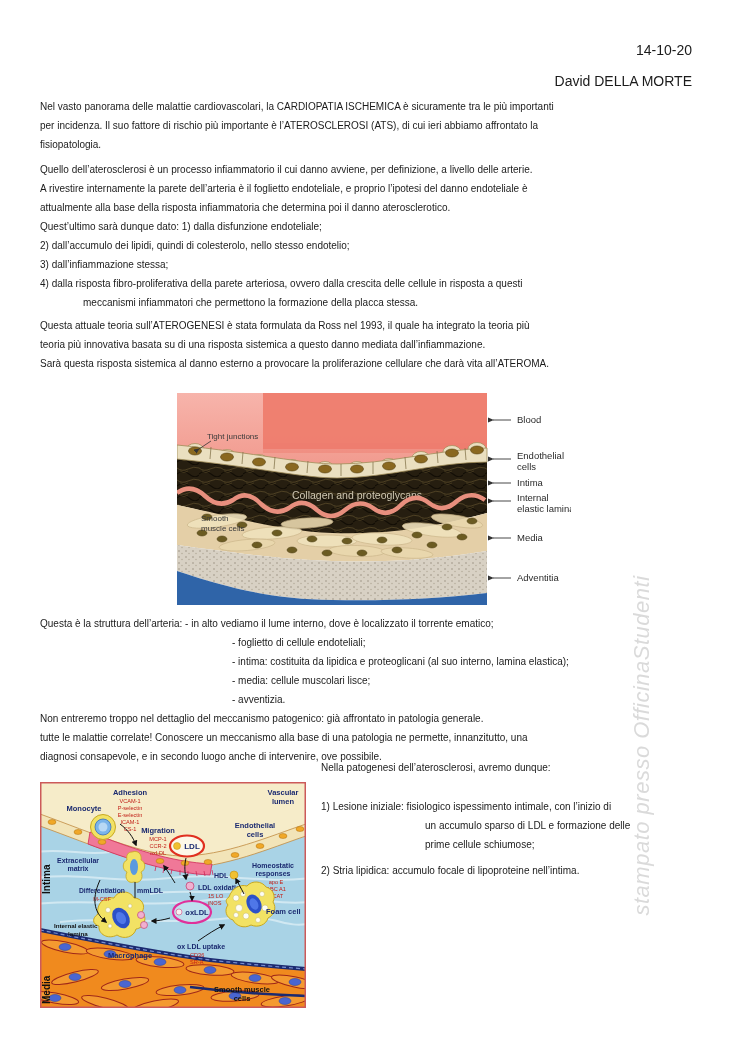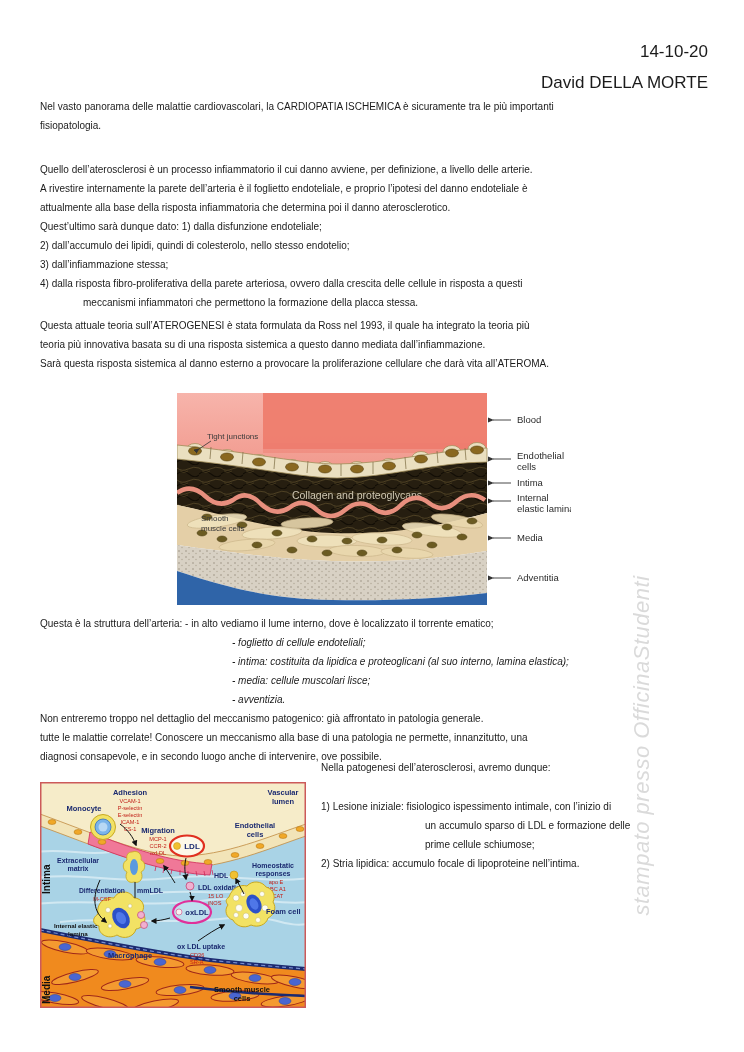--- a/index.html
+++ b/index.html
@@ -1,24 +1,24 @@
 <!DOCTYPE html>
 <html><head>
 <meta charset="utf-8">
 <style>
   html,body{margin:0;padding:0;background:#ffffff;}
   #page{
     position:relative;width:744px;height:1052px;background:#ffffff;overflow:hidden;
     font-family:"Liberation Sans",sans-serif;color:#1b1b1b;
   }
-  .hdr{position:absolute;right:36px;font-size:17px;white-space:pre;text-align:center;}
+  .hdr{position:absolute;right:52px;font-size:14px;white-space:pre;text-align:center;}
   .para{position:absolute;font-size:10px;line-height:19px;}
   .ln{white-space:pre;height:19px;}
   .ind43{padding-left:43px;}
-  .ind192{padding-left:192px;font-style:italic;}
+  .ind192{padding-left:192px;}
   .ind104{padding-left:104px;}
   #watermark{
     position:absolute;left:455px;top:714px;width:375px;height:28px;
     transform:rotate(-90deg);transform-origin:center;
     font-size:22px;font-style:italic;color:#c2c2c2;opacity:0.6;
     letter-spacing:0.5px;white-space:pre;z-index:5;pointer-events:none;
   }
   .fig{position:absolute;}
   svg text{font-family:"Liberation Sans",sans-serif;}
   .f1side{font-size:9.5px;fill:#2b2b2b;}
@@ -30,20 +30,21 @@
 </head>
 <body>
 
 <div id="page">
 
   <div class="hdr" style="top:42px">14-10-20</div>
   <div class="hdr" style="top:73px">David DELLA MORTE</div>
 
   <div class="para" style="left:40px;top:97px">
     <div class="ln">Nel vasto panorama delle malattie cardiovascolari, la CARDIOPATIA ISCHEMICA è sicuramente tra le più importanti</div>
+    <div class="ln">per incidenza. Il suo fattore di rischio più importante è l’ATEROSCLEROSI (ATS), di cui ieri abbiamo affrontato la</div>
     <div class="ln">fisiopatologia.</div>
   </div>
 
   <div class="para" style="left:40px;top:160px">
     <div class="ln">Quello dell’aterosclerosi è un processo infiammatorio il cui danno avviene, per definizione, a livello delle arterie.</div>
     <div class="ln">A rivestire internamente la parete dell’arteria è il foglietto endoteliale, e proprio l’ipotesi del danno endoteliale è</div>
     <div class="ln">attualmente alla base della risposta infiammatoria che determina poi il danno aterosclerotico.</div>
     <div class="ln">Quest’ultimo sarà dunque dato: 1) dalla disfunzione endoteliale;</div>
     <div class="ln">2) dall’accumulo dei lipidi, quindi di colesterolo, nello stesso endotelio;</div>
     <div class="ln">3) dall’infiammazione stessa;</div>
@@ -482,18 +483,18 @@
     </svg>
   </div>
 
   <div class="para" style="left:321px;top:754px">
     <div class="ln" style="margin-top:4px">Nella patogenesi dell’aterosclerosi, avremo dunque:</div>
     <div style="margin-top:20px">
       <div class="ln">1) Lesione iniziale: fisiologico ispessimento intimale, con l’inizio di</div>
       <div class="ln ind104">un accumulo sparso di LDL e formazione delle</div>
       <div class="ln ind104">prime cellule schiumose;</div>
     </div>
-    <div class="ln" style="">2) Stria lipidica: accumulo focale di lipoproteine nell’intima.</div>
+    <div class="ln" style="margin-top:7px">2) Stria lipidica: accumulo focale di lipoproteine nell’intima.</div>
   </div>
 
   <div id="watermark">stampato presso OfficinaStudenti</div>
 
 </div>
 
 </body></html>

